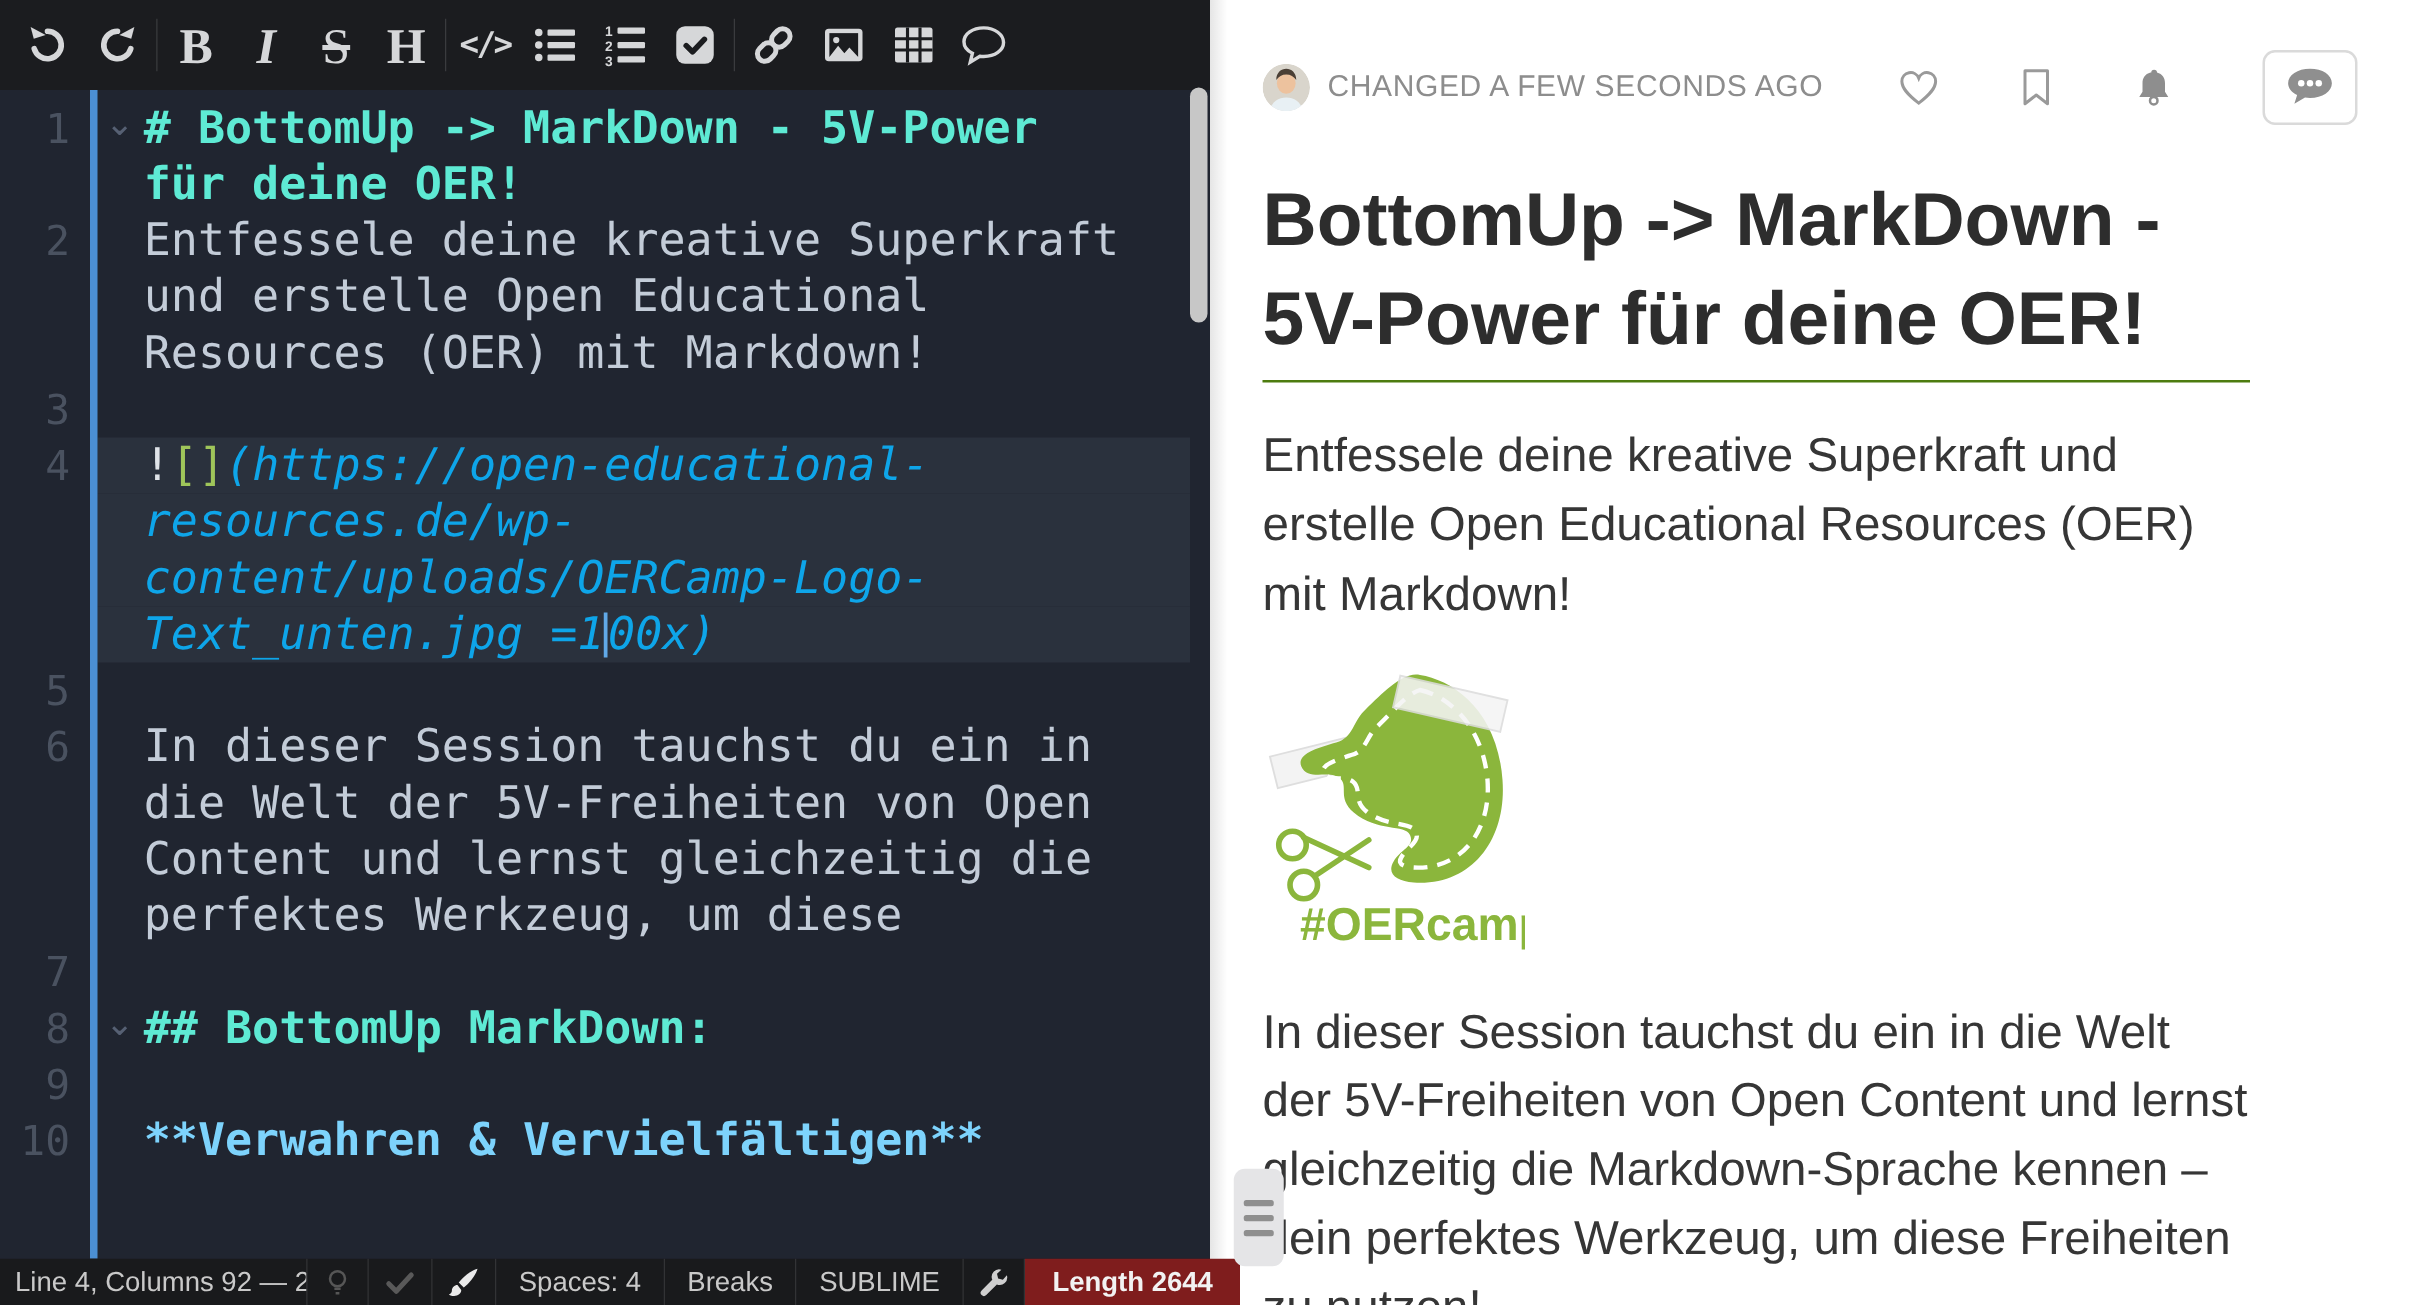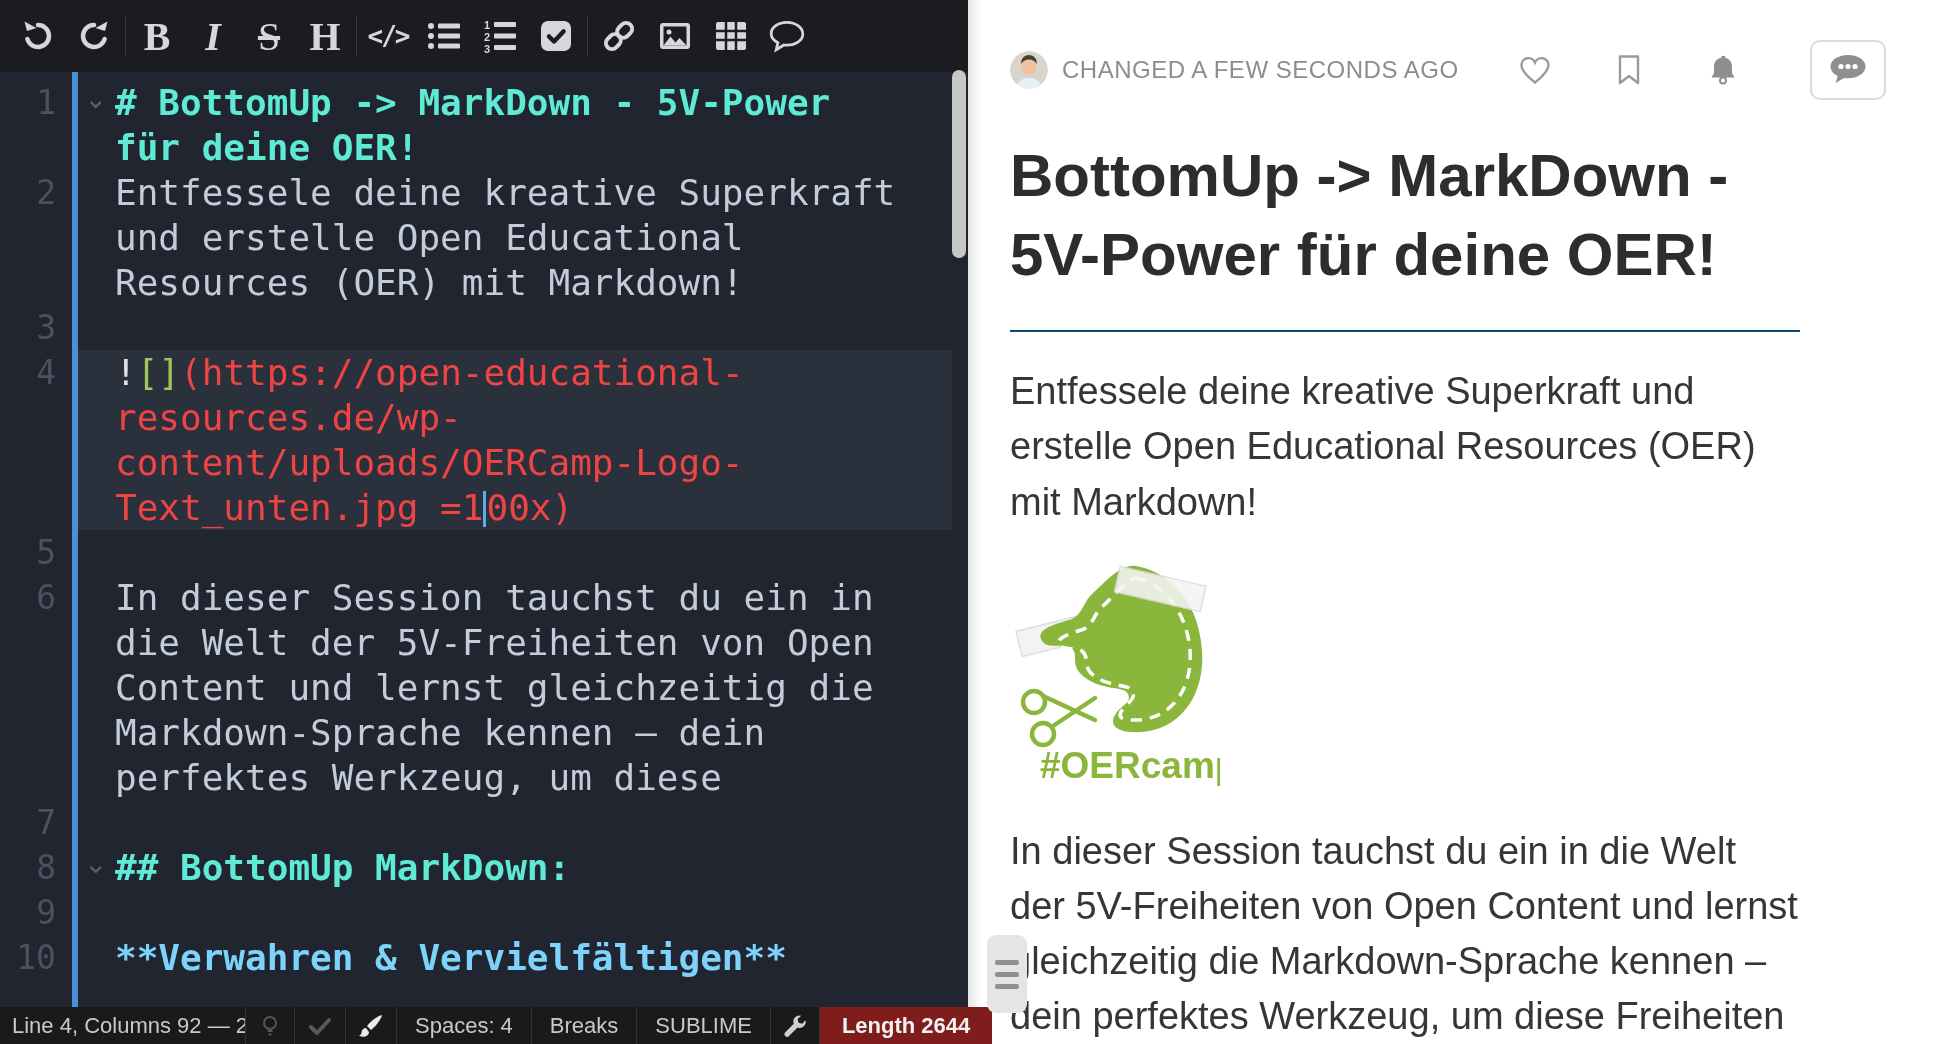--- a/index.html
+++ b/index.html
@@ -29,21 +29,21 @@
                          background:#2a313d; z-index:0; }
   .lnum { position:absolute; left:0; top:0; width:56px; text-align:right; color:#4a5260;
           font-size:33px; z-index:3; }
   .fold { position:absolute; left:84px; top:-4px; color:#566073; font-size:28px; z-index:3;
           font-family:"Liberation Sans", sans-serif; }
   .ctext { position:relative; z-index:1; display:block; padding-left:115px; }
   .seg-heading { color:#5eead4; font-weight:bold; }
   .seg-text    { color:#c3ccd8; }
   .seg-punct   { color:#dfe3e8; }
   .seg-bracket { color:#9fc55a; }
-  .seg-url     { color:#ef4444; }
+  .seg-url     { color:#0ea5e9;font-style:italic; }
   .seg-bold    { color:#7dd3fc; font-weight:bold; }
   .cursor { display:inline-block; width:3px; height:36px; background:#61a9e8; vertical-align:-7px; }
 
   .ed-scrollbar { position:absolute; top:70px; right:2px; width:14px; height:188px;
                   background:#c7c7c7; border-radius:7px; z-index:6; }
 
   .statusbar { position:absolute; left:0; right:0; bottom:0; height:37px; background:#191a1c;
                display:flex; align-items:stretch; z-index:7; color:#c9c9c9; font-size:22px; }
   .scell { display:flex; align-items:center; padding:0 18px; border-right:1px solid #323335;
            white-space:nowrap; overflow:hidden; flex:none; }
@@ -61,21 +61,21 @@
   .avatar { width:38px; height:38px; border-radius:50%; overflow:hidden; flex:none; }
   .meta { margin-left:14px; color:#8d8d8d; font-size:24px; letter-spacing:0.5px; }
   .hicons { margin-left:auto; display:flex; align-items:center; gap:64px; }
   .hicon { color:#9a9a9a; cursor:pointer; display:flex; }
   .comment-btn { width:76px; height:60px; border:2px solid #dadada; border-radius:10px;
                  display:flex; align-items:center; justify-content:center; cursor:pointer;
                  margin-left:6px; background:#fff; }
 
   .pv-content { padding:0 0 0 42px; width:832px; }
   .pv-h1 { margin-top:36px; font-size:60px; font-weight:bold; color:#2d2d2d; line-height:1.32;
-           width:790px; padding-bottom:36px; border-bottom:2px solid #0c4a6e; }
+           width:790px; padding-bottom:10px; border-bottom:2px solid #4d7c0f; }
   .pv-p  { margin-top:32px; font-size:38px; color:#363636; line-height:1.45; width:790px; }
   .pv-logo { margin-top:20px; width:210px; }
   .pv-h2 { margin-top:38px; font-size:47px; font-weight:bold; color:#2d2d2d; width:790px;
            padding-bottom:22px; border-bottom:2px solid #ededed; }
 
   .split-handle { position:absolute; left:19px; top:935px; width:40px; height:78px;
                   background:#e5e5e7; border-radius:9px; z-index:9; display:flex;
                   flex-direction:column; align-items:center; justify-content:center; gap:7px;
                   cursor:ew-resize; }
   .split-handle span { width:24px; height:5px; background:#8f8f8f; border-radius:2px; }
@@ -178,21 +178,20 @@
           <div class="crow"><span class="lnum"></span><span class="ctext"><span class="seg-text">Resources (OER) mit Markdown!</span></span></div>
           <div class="crow"><span class="lnum">3</span><span class="ctext"></span></div>
           <div class="crow active"><span class="lnum">4</span><span class="ctext"><span class="seg-punct">!</span><span class="seg-bracket">[]</span><span class="seg-url">(https://open-educational-</span></span></div>
           <div class="crow active"><span class="lnum"></span><span class="ctext"><span class="seg-url">resources.de/wp-</span></span></div>
           <div class="crow active"><span class="lnum"></span><span class="ctext"><span class="seg-url">content/uploads/OERCamp-Logo-</span></span></div>
           <div class="crow active"><span class="lnum"></span><span class="ctext"><span class="seg-url">Text_unten.jpg =1</span><span class="cursor"></span><span class="seg-url">00x)</span></span></div>
           <div class="crow"><span class="lnum">5</span><span class="ctext"></span></div>
           <div class="crow"><span class="lnum">6</span><span class="ctext"><span class="seg-text">In dieser Session tauchst du ein in</span></span></div>
           <div class="crow"><span class="lnum"></span><span class="ctext"><span class="seg-text">die Welt der 5V-Freiheiten von Open</span></span></div>
           <div class="crow"><span class="lnum"></span><span class="ctext"><span class="seg-text">Content und lernst gleichzeitig die</span></span></div>
-          <div class="crow"><span class="lnum"></span><span class="ctext"><span class="seg-text">Markdown-Sprache kennen – dein</span></span></div>
           <div class="crow"><span class="lnum"></span><span class="ctext"><span class="seg-text">perfektes Werkzeug, um diese</span></span></div>
           <div class="crow"><span class="lnum">7</span><span class="ctext"></span></div>
           <div class="crow"><span class="lnum">8</span><span class="fold">⌄</span><span class="ctext"><span class="seg-heading">## BottomUp MarkDown:</span></span></div>
           <div class="crow"><span class="lnum">9</span><span class="ctext"></span></div>
           <div class="crow"><span class="lnum">10</span><span class="ctext"><span class="seg-bold">**Verwahren &amp; Vervielfältigen**</span></span></div>
         </div>
     </div>
 
     <div class="ed-scrollbar"></div>
 

